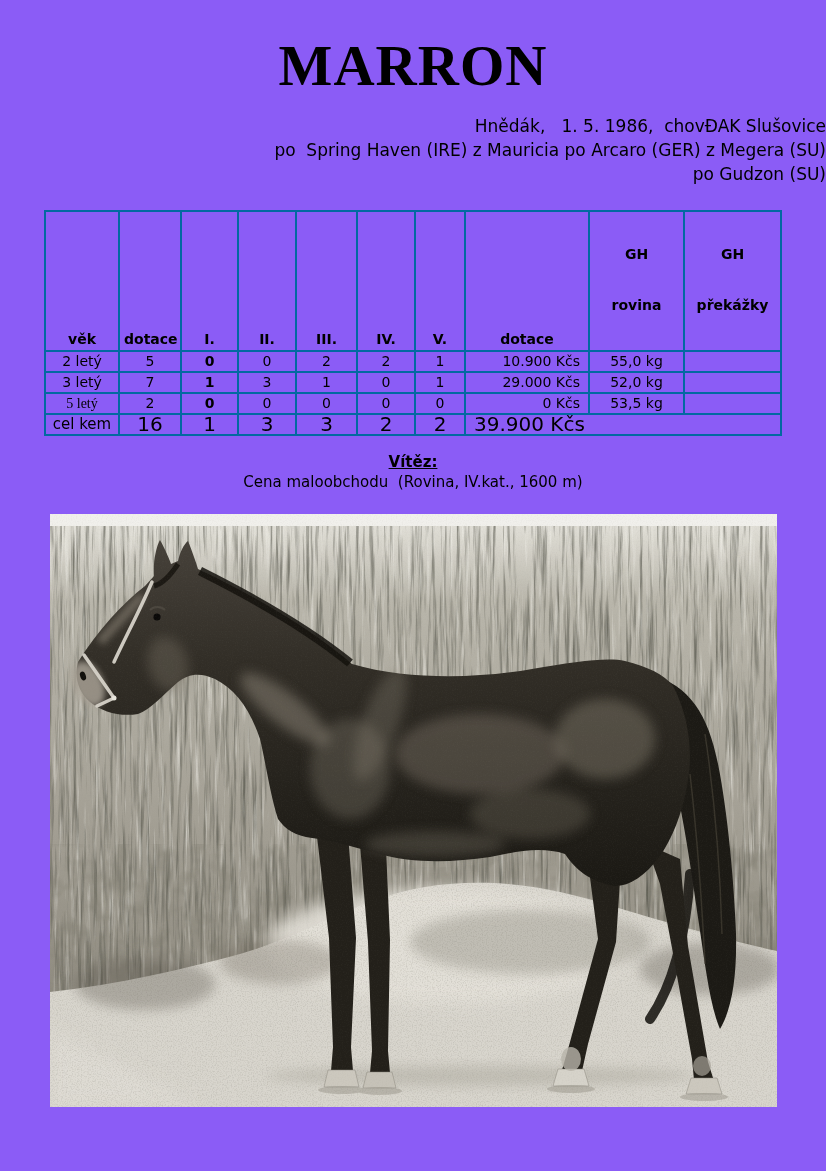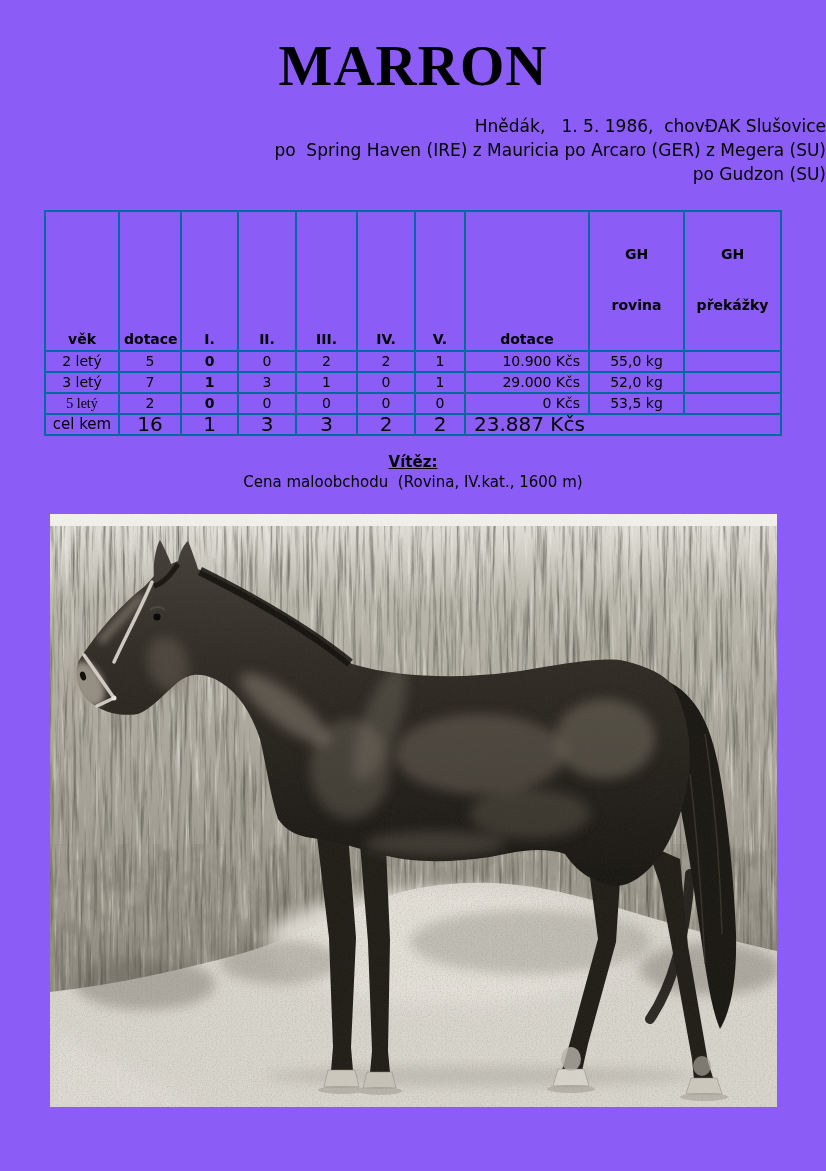--- a/index.html
+++ b/index.html
@@ -151,21 +151,21 @@
         <td></td>
       </tr>
       <tr class="total-row">
         <td class="total-label">cel kem</td>
         <td>16</td>
         <td>1</td>
         <td>3</td>
         <td>3</td>
         <td>2</td>
         <td>2</td>
-        <td class="total-dotace" colspan="3">23.887 Kčs</td>
+        <td class="total-dotace" colspan="3">39.900 Kčs</td>
       </tr>
     </tbody>
   </table>
 
   <div class="winner">
     <div class="winner-heading">Vítěz:</div>
     <div class="winner-race">Cena maloobchodu  (Rovina, IV.kat., 1600 m)</div>
   </div>
 
   <div class="photo-frame" role="img" aria-label="Black-and-white photograph of the dark bay horse Marron standing in left profile wearing a halter, tall dry grass behind and bare dirt ground below">

